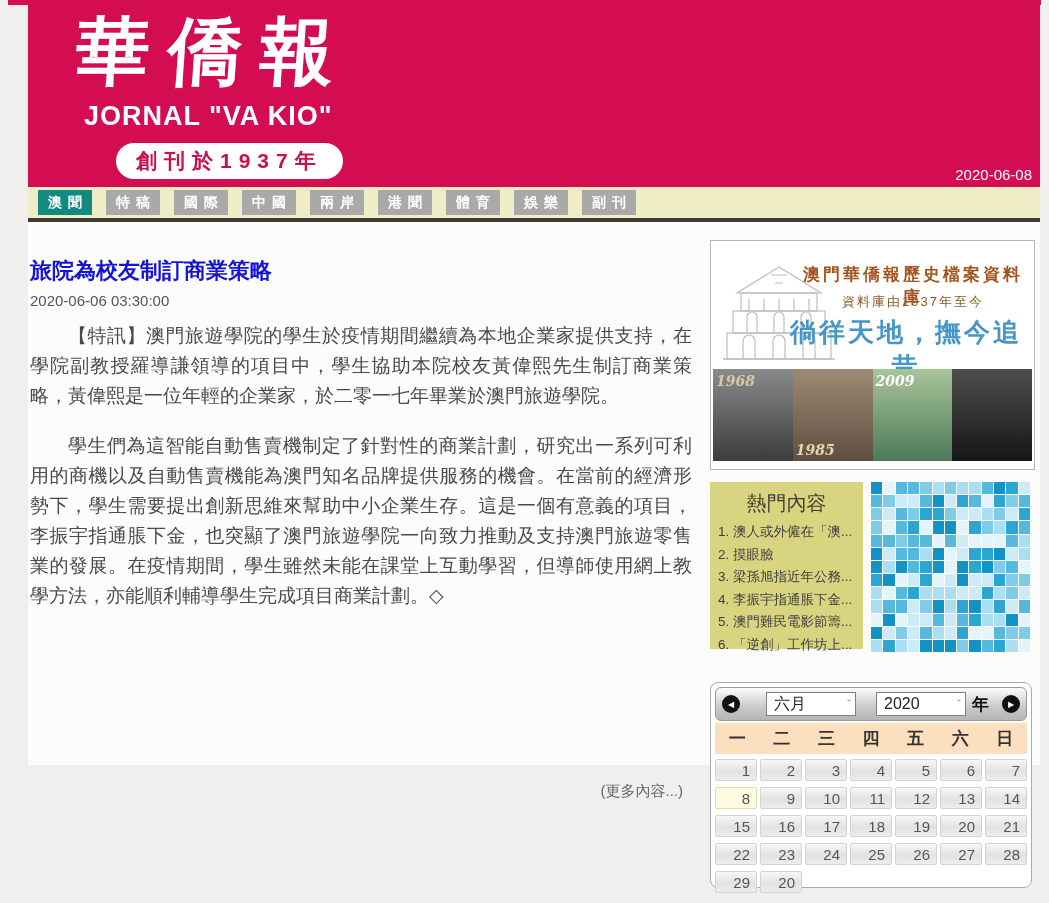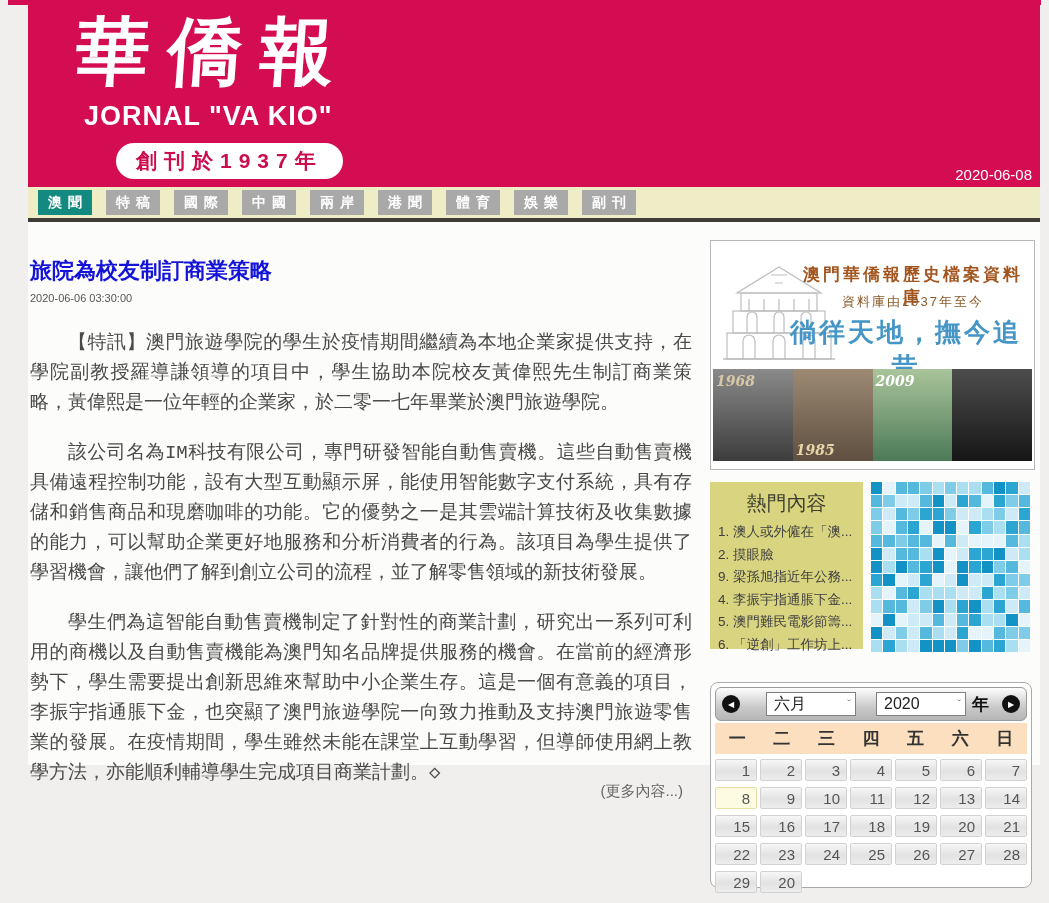--- a/index.html
+++ b/index.html
@@ -24,22 +24,22 @@
   .nav-tabs{display:flex;gap:14px;padding:3px 0 0 10px;}
   .nav-tab{width:54px;height:25px;display:flex;align-items:center;justify-content:center;
     background:#a9a9a9;color:#fff;font-weight:bold;font-size:14px;letter-spacing:6px;
     padding-left:6px;box-sizing:border-box;cursor:pointer;}
   .nav-tab.active{background:#128a7f;}
   
   .content-bg{position:absolute;left:28px;top:222px;width:1012px;height:543px;background:#fcfcfb;}
   
   .article{position:absolute;left:30px;top:222px;width:662px;}
   .article-title{margin:34px 0 0 0;color:#1413d8;font-size:22px;font-weight:bold;cursor:pointer;}
-  .article-date{margin:6px 0 10px 0;color:#555;font-size:11px;}
-  .article-body{margin-top:24px;font-family:Liberation Mono, monospace;}
+  .article-date{margin:6px 0 10px 0;color:#555;font-size:15px;}
+  .article-body{margin-top:12px;}
   .article-body p{margin:0 0 20px 0;color:#4a4a4a;font-size:19px;line-height:30px;
     text-indent:2em;text-align:justify;}
   .more-link{position:absolute;left:28px;top:782px;width:655px;text-align:right;
     color:#666;font-size:15px;cursor:pointer;}
   
   .archive-banner{position:absolute;left:710px;top:240px;width:323px;height:228px;
     background:#fff;border:1px solid #b5b5b5;overflow:hidden;cursor:pointer;}
   .ab-title{position:absolute;left:84px;top:22px;width:236px;text-align:center;
     color:#a3551f;font-weight:bold;font-size:17px;letter-spacing:3px;}
   .ab-subtitle{position:absolute;left:84px;top:52px;width:236px;text-align:center;
@@ -113,21 +113,20 @@
     </div>
 </div>
 
 <div class="content-bg"></div>
 
 <div class="article">
   <h1 class="article-title">旅院為校友制訂商業策略</h1>
   <div class="article-date">2020-06-06 03:30:00</div>
   <div class="article-body" id="article-body">
       <p>【特訊】澳門旅遊學院的學生於疫情期間繼續為本地企業家提供支持，在學院副教授羅導謙領導的項目中，學生協助本院校友黃偉熙先生制訂商業策略，黃偉熙是一位年輕的企業家，於二零一七年畢業於澳門旅遊學院。</p>
-      <p>該公司名為IM科技有限公司，專門研發智能自動售賣機。這些自動售賣機具備遠程控制功能，設有大型互動顯示屏，能使用智能數字支付系統，具有存儲和銷售商品和現磨咖啡的功能。它的優勢之一是其雲端計算技術及收集數據的能力，可以幫助企業更好地服務和分析消費者的行為。該項目為學生提供了學習機會，讓他們了解到創立公司的流程，並了解零售領域的新技術發展。</p>
       <p>學生們為這智能自動售賣機制定了針對性的商業計劃，研究出一系列可利用的商機以及自動售賣機能為澳門知名品牌提供服務的機會。在當前的經濟形勢下，學生需要提出創新思維來幫助中小企業生存。這是一個有意義的項目，李振宇指通脹下金，也突顯了澳門旅遊學院一向致力推動及支持澳門旅遊零售業的發展。在疫情期間，學生雖然未能在課堂上互動學習，但導師使用網上教學方法，亦能順利輔導學生完成項目商業計劃。◇</p>
     </div>
 </div>
 <div class="more-link">(更多內容...)</div>
 
 <div class="archive-banner">
   <svg class="ab-sketch" width="120" height="110" viewBox="0 0 120 110">
     <g fill="none" stroke="#9a9a9a" stroke-width="1.2">
       <path d="M60 4 L18 30 L102 30 Z"></path>
       <path d="M52 12 L68 12 M56 20 L64 20"></path>
@@ -155,21 +154,21 @@
       </div>
       <div class="photo-seg" style="background: linear-gradient(rgb(77, 77, 77), rgb(22, 22, 22));"></div>
     </div>
 </div>
 
 <div class="hot-box">
   <div class="hot-title">熱門內容</div>
   <ol class="hot-list" id="hot-list">
       <li>1. 澳人或外僱在「澳...</li>
       <li>2. 摸眼臉</li>
-      <li>9. 梁孫旭指近年公務...</li>
+      <li>3. 梁孫旭指近年公務...</li>
       <li>4. 李振宇指通脹下金...</li>
       <li>5. 澳門難民電影節籌...</li>
       <li>6. 「逆創」工作坊上...</li>
     </ol>
 </div>
 <div class="mosaic" id="mosaic">
     <div style="background: rgb(18, 146, 197);"></div>
     <div style="background: rgb(228, 244, 250);"></div>
     <div style="background: rgb(85, 185, 222);"></div>
     <div style="background: rgb(85, 185, 222);"></div>

